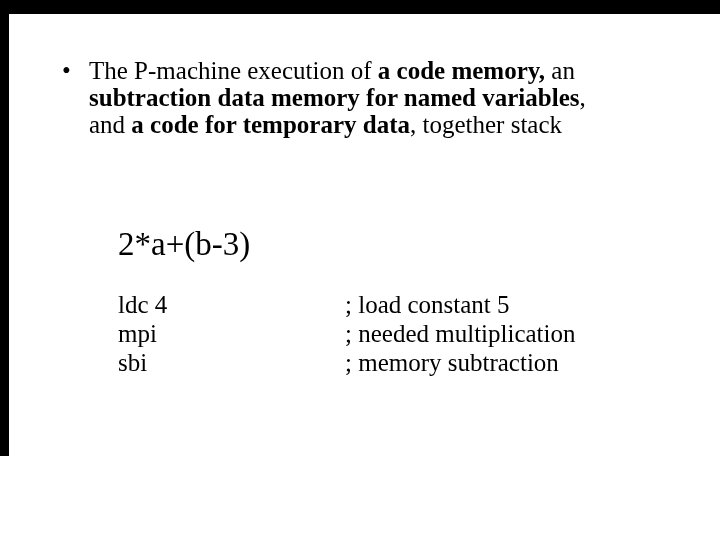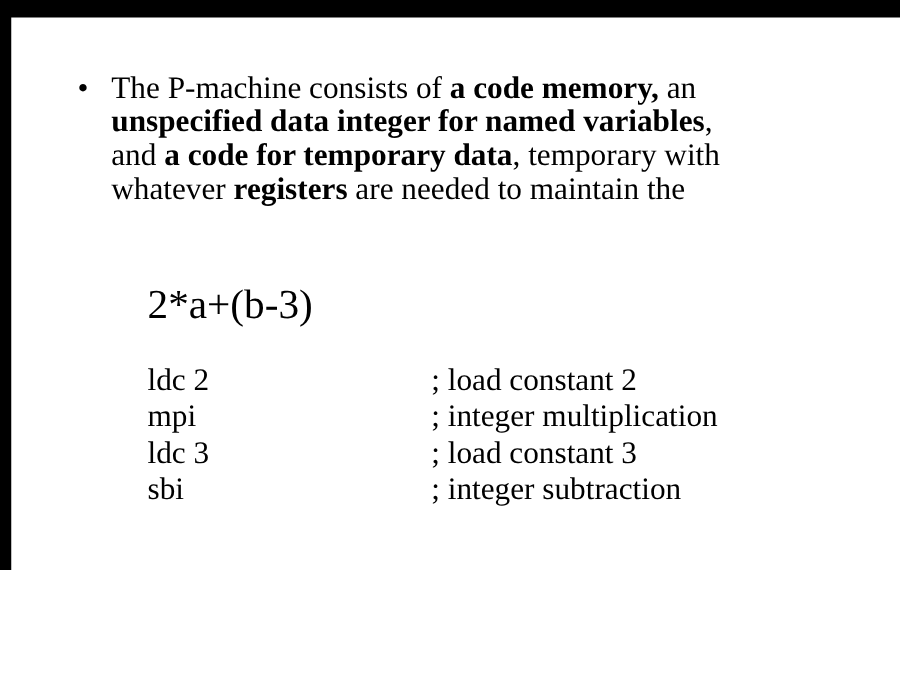--- a/index.html
+++ b/index.html
@@ -39,28 +39,26 @@
 <body>
 
 <div class="slide">
 
   <div class="bar-top"></div>
   <div class="bar-left"></div>
 
   <span class="bullet-glyph">•</span>
 
   <div class="para">
-    <div class="line"><span>The P-machine consists of </span><span class="b">a code memory,</span><span> an</span></div>
-    <div class="line"><span class="b">unspecified data integer for named variables</span><span>,</span></div>
-    <div class="line"><span>and </span><span class="b">a code for temporary data</span><span>, temporary with</span></div>
-    <div class="line"><span>whatever </span><span class="b">registers</span><span> are needed to maintain the</span></div>
+    <div class="line"><span>The P-machine execution of </span><span class="b">a code memory,</span><span> an</span></div>
+    <div class="line"><span class="b">subtraction data memory for named variables</span><span>,</span></div>
+    <div class="line"><span>and </span><span class="b">a code for temporary data</span><span>, together stack</span></div>
   </div>
 
   <div class="expr">2*a+(b-3)</div>
 
   <div class="code">
-    <div class="row"><span class="op">ldc 2</span><span>; load constant 2</span></div>
-    <div class="row"><span class="op">mpi</span><span>; integer multiplication</span></div>
-    <div class="row"><span class="op">ldc 3</span><span>; load constant 3</span></div>
-    <div class="row"><span class="op">sbi</span><span>; integer subtraction</span></div>
+    <div class="row"><span class="op">ldc 4</span><span>; load constant 5</span></div>
+    <div class="row"><span class="op">mpi</span><span>; needed multiplication</span></div>
+    <div class="row"><span class="op">sbi</span><span>; memory subtraction</span></div>
   </div>
 
 </div>
 
 </body></html>

